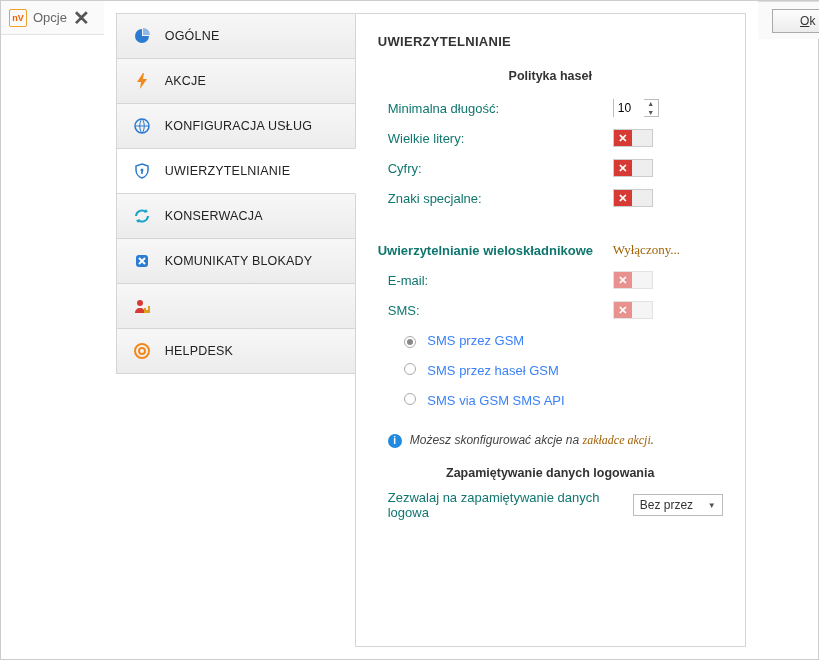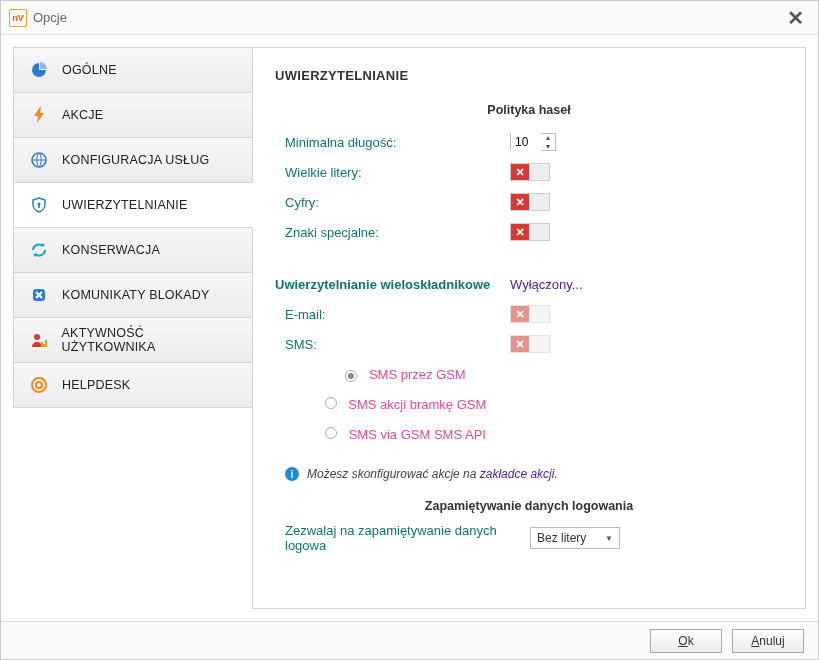--- a/index.html
+++ b/index.html
@@ -1,44 +1,44 @@
 <!DOCTYPE html>
 <html><head>
 <meta charset="utf-8">
 <style>
   * { box-sizing: border-box; }
   html, body { margin: 0; padding: 0; width: 819px; height: 660px; font-family: "Segoe UI", Tahoma, Arial, sans-serif; font-size: 13px; color: #333; background: #fff; }
-  .window { width: 819px; height: 660px; border: 1px solid #ccc; display: flex; flex-direction: column; background: #fff; }
+  .window { width: 819px; height: 660px; border: 1px solid #ccc; display: flex; flex-direction: row; background: #fff; }
   .titlebar { height: 34px; display: flex; align-items: center; padding: 0 8px; border-bottom: 1px solid #e3e3e3; background: #fafafa; }
   .titlebar .app-logo { width: 18px; height: 18px; display: flex; align-items: center; justify-content: center; border: 1px solid #f0a030; border-radius: 2px; color: #f06000; font-size: 9px; font-weight: bold; margin-right: 6px; }
   .titlebar .title { color: #666; font-size: 13px; }
   .titlebar .spacer { flex: 1; }
   .titlebar .close-x { font-size: 20px; color: #555; cursor: pointer; padding: 0 6px; font-weight: bold; }
   .body { flex: 1; display: flex; padding: 12px; gap: 0; min-height: 0; }
   .sidebar { width: 240px; display: flex; flex-direction: column; }
   .side-item { height: 46px; display: flex; align-items: center; padding: 0 14px; border: 1px solid #d5d5d5; background: linear-gradient(#f7f7f7,#ececec); color: #222; cursor: pointer; margin-bottom: -1px; }
   .side-item .icon { width: 22px; height: 22px; margin-right: 12px; display: flex; align-items: center; justify-content: center; font-size: 16px; }
   .side-item .label { font-size: 12.5px; letter-spacing: 0.2px; }
   .side-item.active { background: #fff; border-right: 1px solid #fff; z-index: 2; }
   .content { flex: 1; border: 1px solid #d5d5d5; border-left: 1px solid #d5d5d5; margin-left: -1px; background: #fff; padding: 16px 22px; overflow: auto; }
   .content h2 { font-size: 13px; font-weight: bold; margin: 4px 0 20px; letter-spacing: 0.3px; }
   .content h3 { font-size: 12.5px; font-weight: bold; margin: 18px 0 10px; text-align: center; }
   .row { display: flex; align-items: center; height: 30px; }
   .row .lbl { width: 235px; padding-left: 10px; color: #0f766e; }
-  .row .lbl.sub { padding-left: 26px; color: #ec4899; text-align: center; }
+  .row .lbl.sub { padding-left: 26px; color: #3b82f6; }
   .row .ctrl { display: flex; align-items: center; gap: 6px; }
   .spinner { display: flex; align-items: center; border: 1px solid #bbb; height: 18px; background: #fff; }
   .spinner input { border: none; width: 30px; height: 20px; text-align: left; padding-left: 4px; font-size: 12px; outline: none; }
   .spinner .arrows { display: flex; flex-direction: column; width: 14px; }
   .spinner .arrows span { font-size: 7px; line-height: 9px; text-align: center; color: #555; cursor: pointer; }
   .switch { width: 40px; height: 18px; background: #eee; border: 1px solid #ccc; display: flex; align-items: center; cursor: pointer; }
   .switch.off .knob { background: #d73a34; color: #fff; }
   .switch.disabled { opacity: 0.55; cursor: default; }
   .switch .knob { width: 18px; height: 16px; display: flex; align-items: center; justify-content: center; font-size: 11px; font-weight: bold; }
-  .link { color: #4c1d95; cursor: pointer; }
+  .link { color: #a16207; cursor: pointer; font-family: Liberation Serif, serif; }
   .radio { width: 12px; height: 12px; border: 1px solid #aaa; border-radius: 50%; margin-right: 8px; display: inline-flex; align-items: center; justify-content: center; }
   .radio.checked::after { content: ""; width: 6px; height: 6px; background: #888; border-radius: 50%; }
   .info-row { display: flex; align-items: center; margin-top: 18px; gap: 8px; padding-left: 10px; }
   .info-icon { width: 14px; height: 14px; border-radius: 50%; background: #1f8ae0; color: #fff; font-size: 10px; font-weight: bold; display: flex; align-items: center; justify-content: center; }
   .info-text { font-style: italic; color: #444; font-size: 12px; }
   .dropdown { height: 22px; border: 1px solid #bbb; background: #fff; display: flex; align-items: center; padding: 0 6px; min-width: 90px; justify-content: space-between; cursor: pointer; }
   .dropdown .dd-label { font-size: 12px; }
   .dropdown .dd-arrow { font-size: 8px; color: #555; }
   .footer { height: 38px; border-top: 1px solid #ddd; display: flex; align-items: center; justify-content: flex-end; padding: 0 14px; gap: 10px; background: #fafafa; }
   .btn { min-width: 72px; height: 24px; border: 1px solid #aaa; background: linear-gradient(#fdfdfd,#ececec); display: flex; align-items: center; justify-content: center; font-size: 12px; cursor: pointer; }
@@ -117,21 +117,20 @@
         <span class="label">KOMUNIKATY BLOKADY</span>
       </div>
       <div class="side-item">
         <span class="icon ic-red">
           <svg width="16" height="16" viewBox="0 0 16 16">
               <circle cx="6" cy="5" r="3" fill="currentColor"></circle>
               <path fill="currentColor" d="M1 15c0-3 2-5 5-5s5 2 5 5H1z"></path>
               <path stroke="#e29a1f" stroke-width="2" d="M11 10v5M13 12v3M15 8v7"></path>
             </svg>
         </span>
-        <span class="label">AKTYWNOŚĆ UŻYTKOWNIKA</span>
       </div>
       <div class="side-item">
         <span class="icon ic-orange">
           <svg width="16" height="16" viewBox="0 0 16 16">
               <circle cx="8" cy="8" r="7" fill="none" stroke="currentColor" stroke-width="2"></circle>
               <circle cx="8" cy="8" r="3" fill="none" stroke="currentColor" stroke-width="2"></circle>
             </svg>
         </span>
         <span class="label">HELPDESK</span>
       </div>
@@ -209,21 +208,21 @@
 
       <div class="row">
         <div class="lbl sub">
           <span class="radio checked"></span>
           <span>SMS przez GSM</span>
         </div>
       </div>
       <div class="row">
         <div class="lbl sub">
           <span class="radio"></span>
-          <span>SMS akcji bramkę GSM</span>
+          <span>SMS przez haseł GSM</span>
         </div>
       </div>
       <div class="row">
         <div class="lbl sub">
           <span class="radio"></span>
           <span>SMS via GSM SMS API</span>
         </div>
       </div>
 
       <div class="info-row">
@@ -231,21 +230,21 @@
         <div class="info-text">
           <span>Możesz skonfigurować akcje na </span><span class="link" style="font-style:italic">zakładce akcji</span><span>.</span>
         </div>
       </div>
 
       <h3>Zapamiętywanie danych logowania</h3>
       <div class="row">
         <div class="lbl" style="width:255px">Zezwalaj na zapamiętywanie danych logowa</div>
         <div class="ctrl">
           <div class="dropdown">
-            <span class="dd-label">Bez litery</span>
+            <span class="dd-label">Bez przez</span>
             <span class="dd-arrow">▼</span>
           </div>
         </div>
       </div>
     </div>
   </div>
 
   <div class="footer">
     <div class="btn">
         <span><span class="ul">O</span>k</span>

